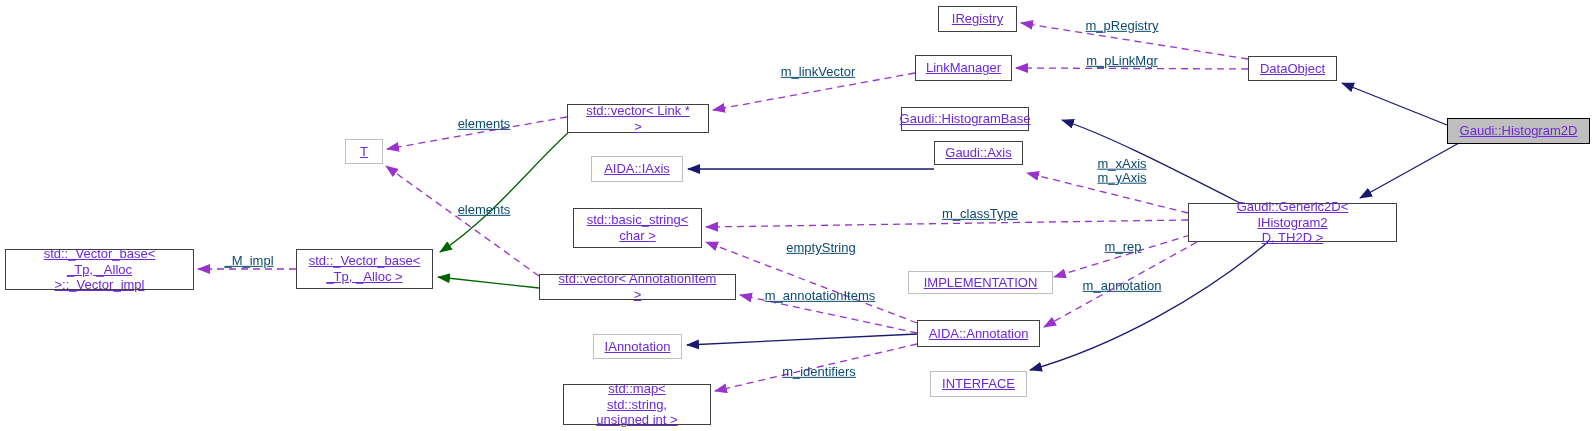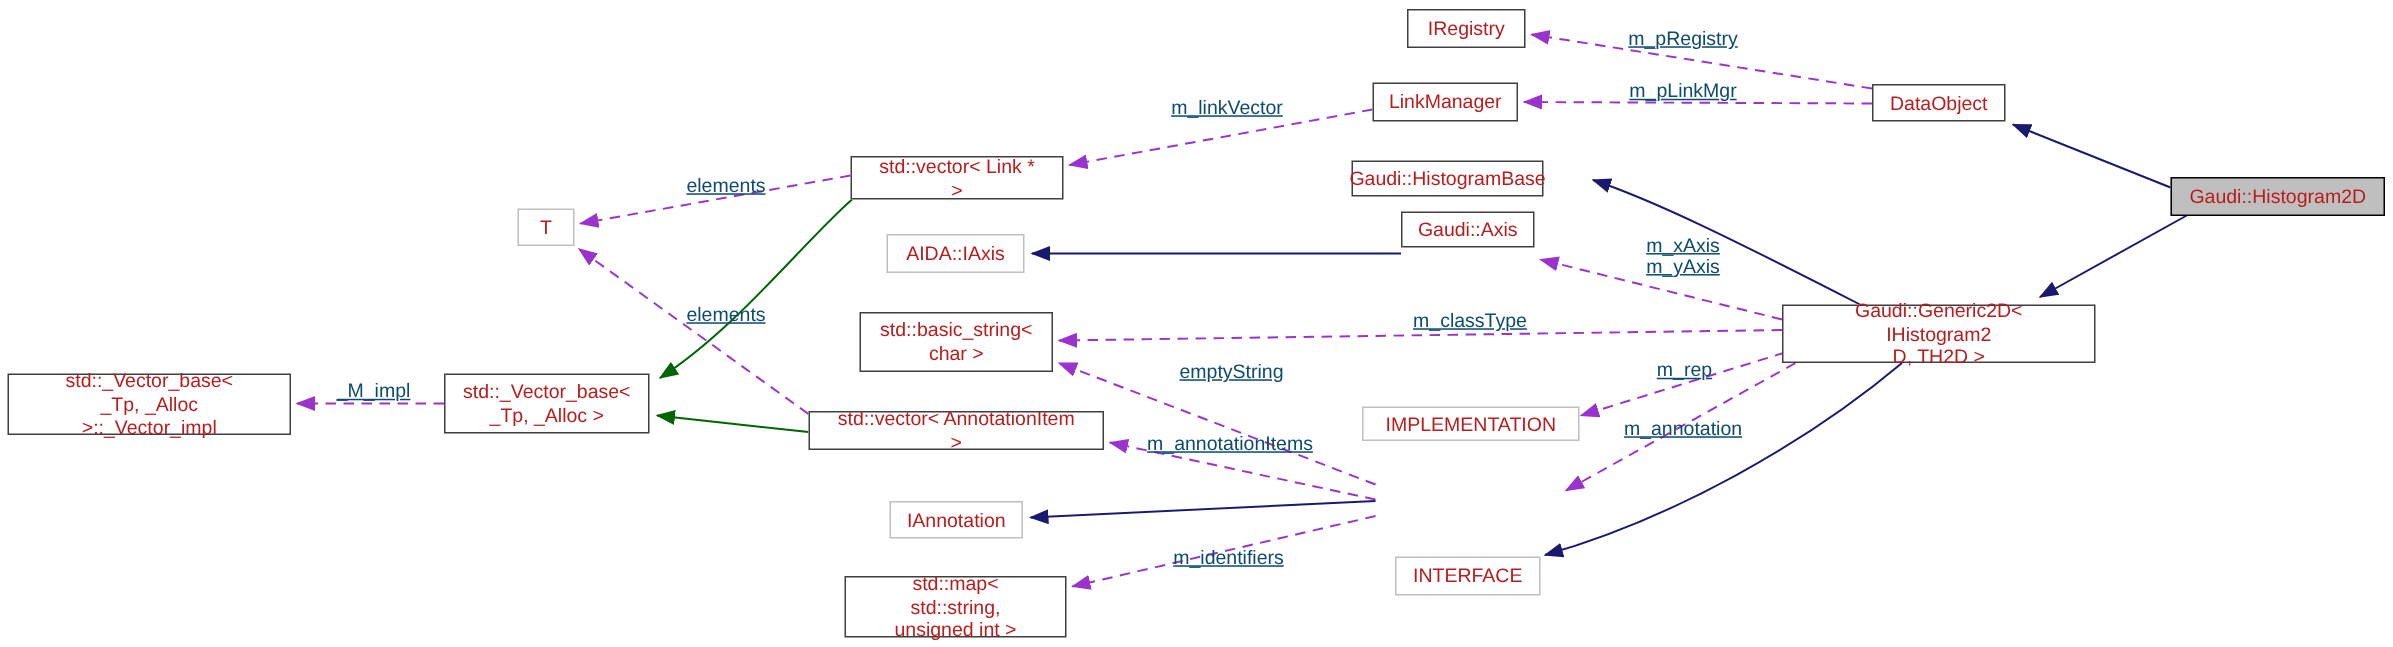--- a/index.html
+++ b/index.html
@@ -11,24 +11,25 @@
     overflow:hidden;
   }
   #edges{position:absolute;left:0;top:0;width:1595px;height:431px;}
   .node{
     position:absolute;
     box-sizing:border-box;
     display:flex;align-items:center;justify-content:center;
     text-align:center;
     background:#ffffff;
     border:1px solid #3f3f3f;
-    font-size:13px;line-height:1.2;color:#b91c1c;
+    font-size:13px;line-height:1.2;color:#6d28d9;
     white-space:pre-line;
     padding:0 15px;
     cursor:pointer;
+    text-decoration:underline;
   }
   .node.light{border-color:#bfbfbf;}
   .node.focus{background:#bfbfbf;border:1.5px solid #000;font-weight:normal;}
   .elabel{
     position:absolute;
     transform:translate(-50%,-50%);
     font-size:13px;color:#0c4a6e;
     white-space:pre-line;text-align:center;
     line-height:1.1;
     pointer-events:none;
@@ -89,20 +90,21 @@
   <div class="node" style="left:573px;top:208px;width:129px;height:40px">std::basic_string&lt;
 char &gt;</div>
   <div class="node light" style="left:345px;top:139px;width:38px;height:25px">T</div>
   <div class="node" style="left:5px;top:249px;width:189px;height:41px">std::_Vector_base&lt;
 _Tp, _Alloc &gt;::_Vector_impl</div>
   <div class="node" style="left:296px;top:249px;width:137px;height:40px">std::_Vector_base&lt;
 _Tp, _Alloc &gt;</div>
   <div class="node" style="left:539px;top:274px;width:197px;height:26px">std::vector&lt; AnnotationItem &gt;</div>
   <div class="node light" style="left:593px;top:334px;width:89px;height:25px">IAnnotation</div>
   <div class="node light" style="left:908px;top:271px;width:145px;height:23px">IMPLEMENTATION</div>
+  <div class="node" style="left:917px;top:320px;width:123px;height:27px">AIDA::Annotation</div>
   <div class="node light" style="left:930px;top:371px;width:97px;height:26px">INTERFACE</div>
   <div class="node" style="left:563px;top:384px;width:148px;height:41px">std::map&lt; std::string,
 unsigned int &gt;</div>
   <div class="node" style="left:1188px;top:203px;width:209px;height:39px">Gaudi::Generic2D&lt; IHistogram2
 D, TH2D &gt;</div>
 
   <div class="elabel" style="left:1122px;top:26px">m_pRegistry</div>
   <div class="elabel" style="left:1122px;top:61px">m_pLinkMgr</div>
   <div class="elabel" style="left:818px;top:72px">m_linkVector</div>
   <div class="elabel" style="left:484px;top:124px">elements</div>

